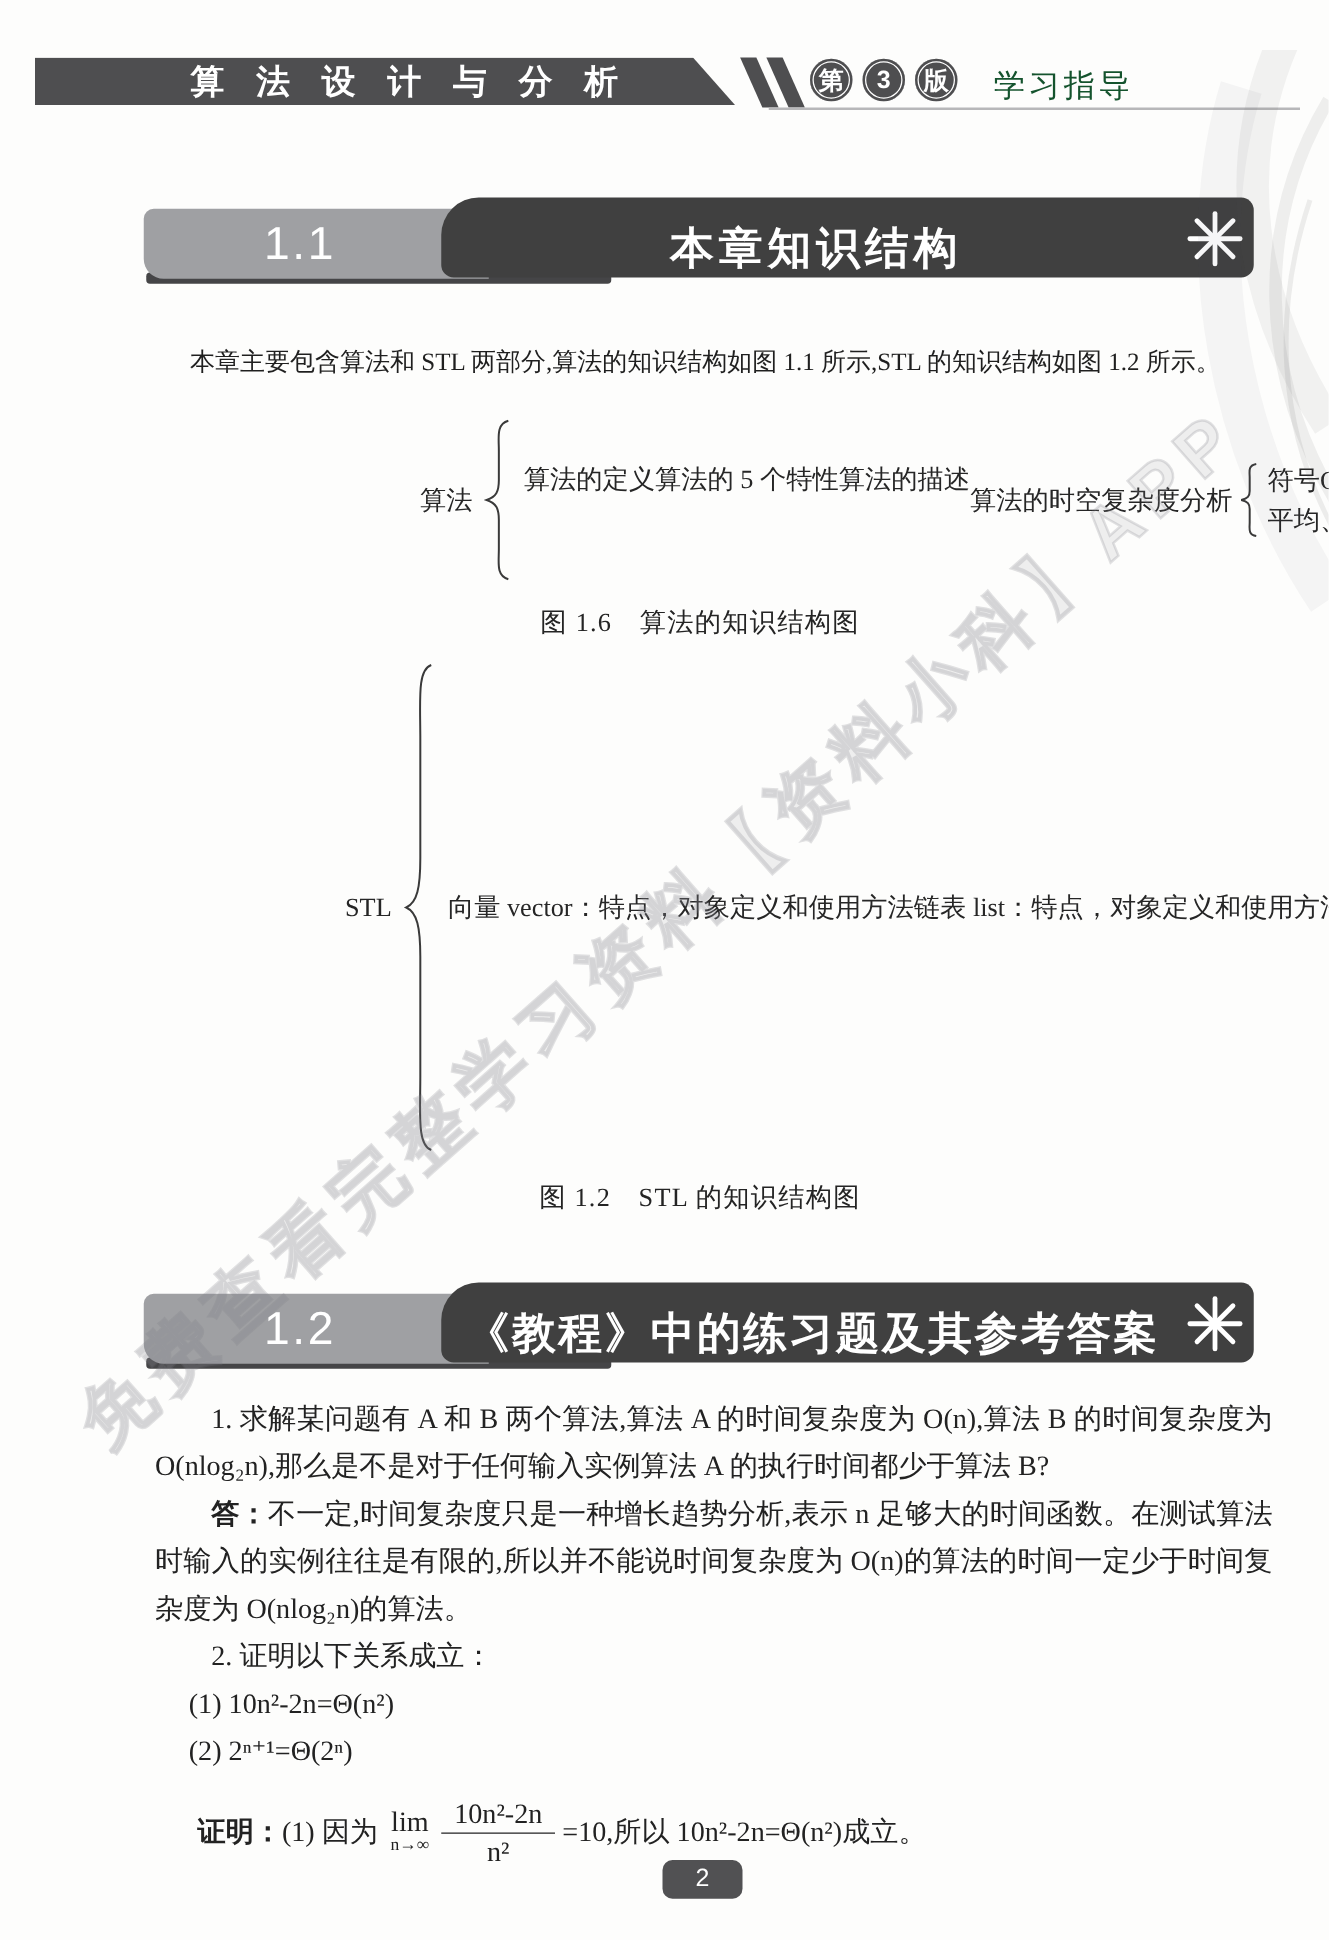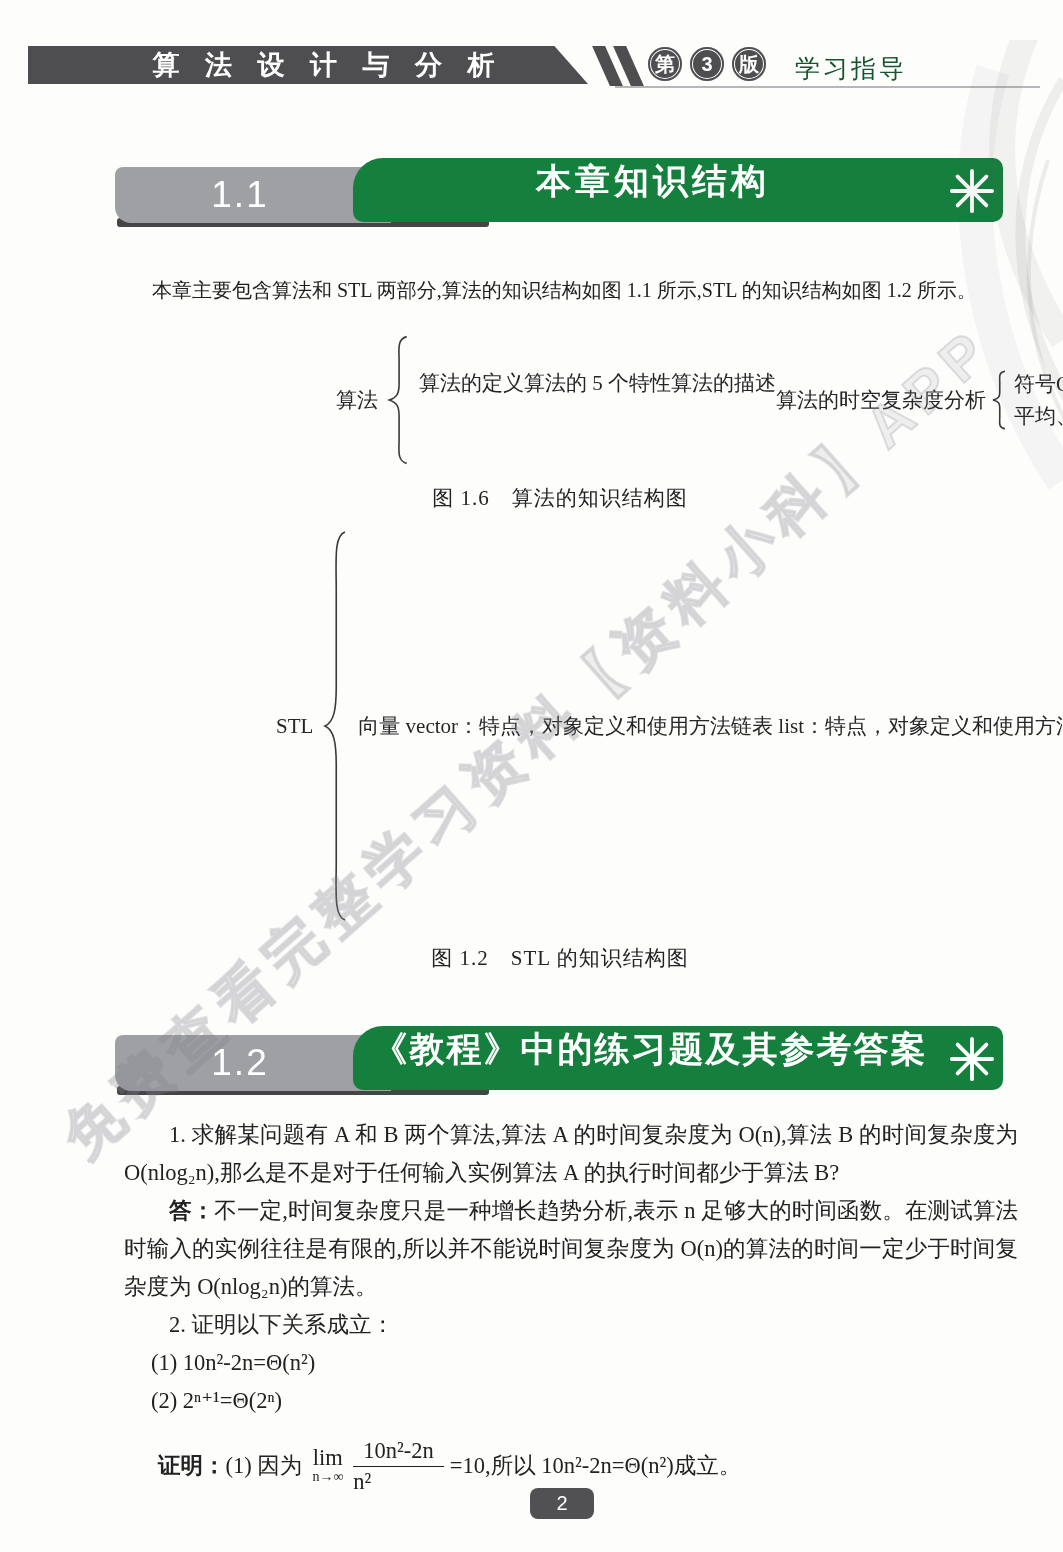--- a/index.html
+++ b/index.html
@@ -45,23 +45,23 @@
     position:absolute;left:0;top:9px;width:276px;height:56px;background:#9fa0a3;
     border-radius:8px 0 0 16px;
   }
   .banner-number{
     position:absolute;left:0;top:9px;width:250px;height:56px;
     display:flex;align-items:center;justify-content:center;
     color:#fff;font-family:"Liberation Sans","DejaVu Sans",sans-serif;
     font-size:37px;letter-spacing:2px;
   }
   .banner-dark{
-    position:absolute;left:238px;top:0;right:0;height:64px;background:#15803d;
+    position:absolute;left:238px;top:0;right:0;height:64px;background:#404040;
     border-radius:30px 10px 10px 10px;
-    display:flex;align-items:flex-start;justify-content:center;
+    display:flex;align-items:flex-end;justify-content:center;
   }
   .banner-title{
     color:#fff;font-family:"Liberation Sans","DejaVu Sans",sans-serif;
     font-weight:700;font-size:35px;letter-spacing:4px;padding-right:50px;
   }
   .asterisk{position:absolute;right:8px;top:10px;width:46px;height:46px;}
 
   
   .para{
     position:absolute;left:112px;width:894px;
@@ -88,21 +88,21 @@
   
   .qa-block{position:absolute;left:124px;top:1116px;width:894px;}
   .qa-block p{margin:0;}
   .proof-line{
     display:flex;align-items:center;margin-left:34px;margin-top:10px;
     font-size:22.5px;height:72px;
   }
   .lim-block{display:inline-flex;flex-direction:column;align-items:center;margin:0 4px;}
   .lim-block .lim{line-height:22px;}
   .lim-block .limsub{font-size:14px;line-height:16px;}
-  .fraction{display:inline-flex;flex-direction:column;margin:0 6px;}
+  .fraction{display:inline-flex;flex-direction:column;align-items:center;margin:0 6px;}
   .fraction .num{border-bottom:1.5px solid #222;padding:0 10px 3px;line-height:24px;}
   .fraction .den{padding-top:3px;line-height:24px;}
 
   
   .page-badge{
     position:absolute;left:530px;top:1488px;width:64px;height:31px;
     background:#515153;border-radius:8px;color:#fff;
     display:flex;align-items:center;justify-content:center;
     font-family:"Liberation Sans","DejaVu Sans",sans-serif;font-size:20px;
   }

